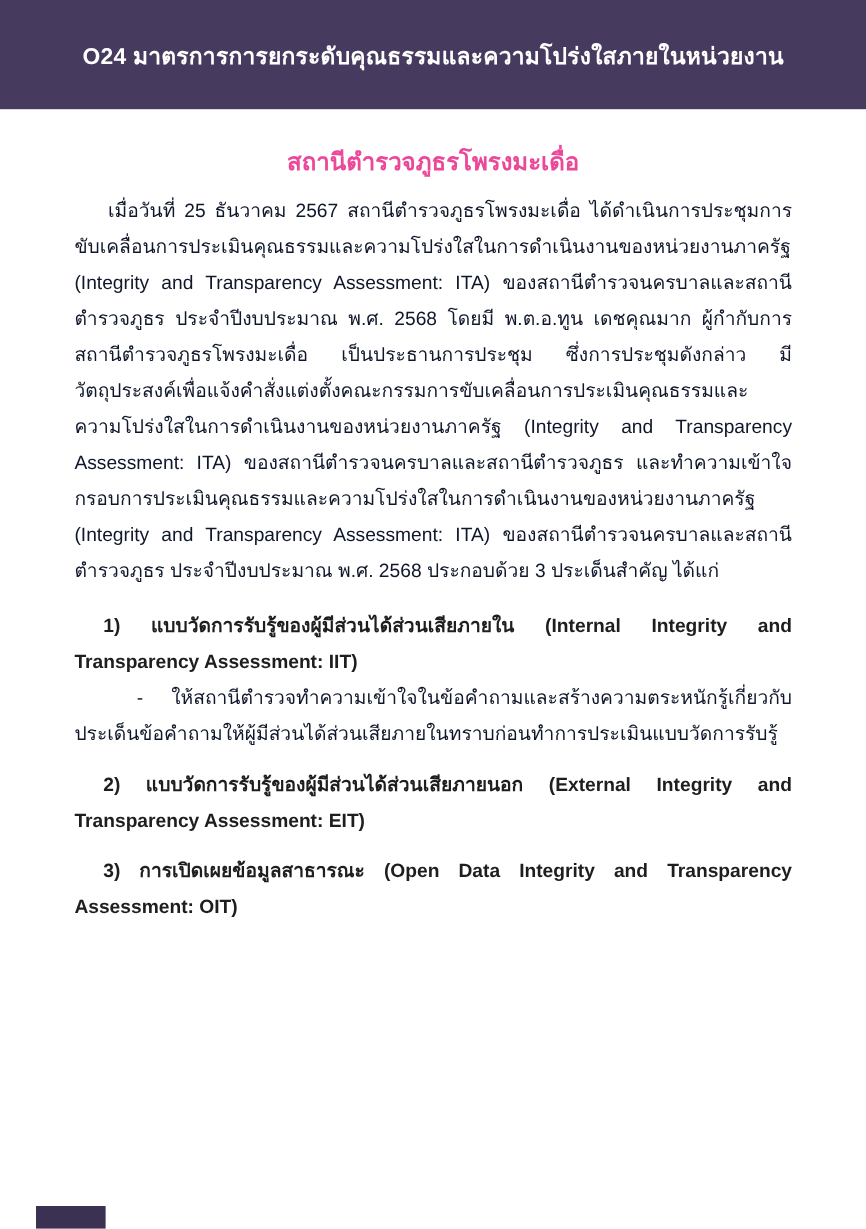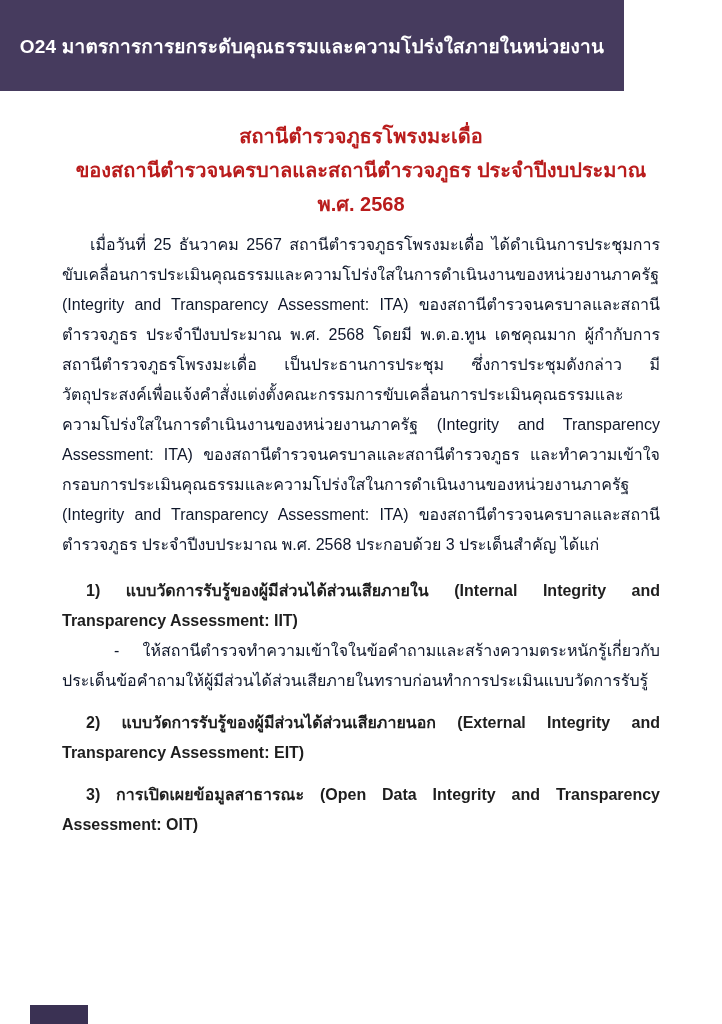--- a/index.html
+++ b/index.html
@@ -9,21 +9,21 @@
   body {
     width: 722px;
     height: 1024px;
     background: #ffffff;
     font-family: "Liberation Sans", sans-serif;
     color: #272727;
     position: relative;
     overflow: hidden;
   }
   .header-banner {
-    width: 624px;
+    width: 722px;
     height: 91px;
     background: #463b5e;
     display: flex;
     align-items: center;
     justify-content: center;
     box-sizing: border-box;
   }
   .header-title {
     color: #ffffff;
     font-size: 19px;
@@ -34,21 +34,21 @@
   .content {
     padding: 0 62px;
     box-sizing: border-box;
   }
   .title-block {
     margin-top: 28px;
     text-align: center;
     font-weight: bold;
     font-size: 20px;
     line-height: 34px;
-    color: #b91c1c;
+    color: #ec4899;
   }
   .title-line { display: block; }
   .body-text {
     font-size: 16px;
     line-height: 30px;
     text-align: justify;
     color: #0f172a;
   }
   .intro-paragraph {
     margin-top: 9px;
@@ -78,21 +78,20 @@
 <body>
 
 <div class="header-banner">
   <div class="header-title">O24 มาตรการการยกระดับคุณธรรมและความโปร่งใสภายในหน่วยงาน</div>
 </div>
 
 <div class="content">
 
   <div class="title-block">
     <span class="title-line">สถานีตำรวจภูธรโพรงมะเดื่อ</span>
-    <span class="title-line">ของสถานีตำรวจนครบาลและสถานีตำรวจภูธร ประจำปีงบประมาณ พ.ศ. 2568</span>
   </div>
 
   <p class="body-text intro-paragraph">เมื่อวันที่ 25 ธันวาคม 2567 สถานีตำรวจภูธรโพรงมะเดื่อ ได้ดำเนินการประชุมการขับเคลื่อนการประเมินคุณธรรมและความโปร่งใสในการดำเนินงานของหน่วยงานภาครัฐ (Integrity and Transparency Assessment: ITA) ของสถานีตำรวจนครบาลและสถานีตำรวจภูธร ประจำปีงบประมาณ พ.ศ. 2568 โดยมี พ.ต.อ.ทูน เดชคุณมาก ผู้กำกับการสถานีตำรวจภูธรโพรงมะเดื่อ เป็นประธานการประชุม ซึ่งการประชุมดังกล่าว มีวัตถุประสงค์เพื่อแจ้งคำสั่งแต่งตั้งคณะกรรมการขับเคลื่อนการประเมินคุณธรรมและความโปร่งใสในการดำเนินงานของหน่วยงานภาครัฐ (Integrity and Transparency Assessment: ITA) ของสถานีตำรวจนครบาลและสถานีตำรวจภูธร และทำความเข้าใจกรอบการประเมินคุณธรรมและความโปร่งใสในการดำเนินงานของหน่วยงานภาครัฐ (Integrity and Transparency Assessment: ITA) ของสถานีตำรวจนครบาลและสถานีตำรวจภูธร ประจำปีงบประมาณ พ.ศ. 2568 ประกอบด้วย 3 ประเด็นสำคัญ ได้แก่</p>
 
   <div class="topic-item">
     <div class="body-text topic-heading">1) แบบวัดการรับรู้ของผู้มีส่วนได้ส่วนเสียภายใน (Internal Integrity and Transparency Assessment: IIT)</div>
     <div class="body-text topic-detail">- ให้สถานีตำรวจทำความเข้าใจในข้อคำถามและสร้างความตระหนักรู้เกี่ยวกับประเด็นข้อคำถามให้ผู้มีส่วนได้ส่วนเสียภายในทราบก่อนทำการประเมินแบบวัดการรับรู้</div>
   </div>
 
   <div class="topic-item">

